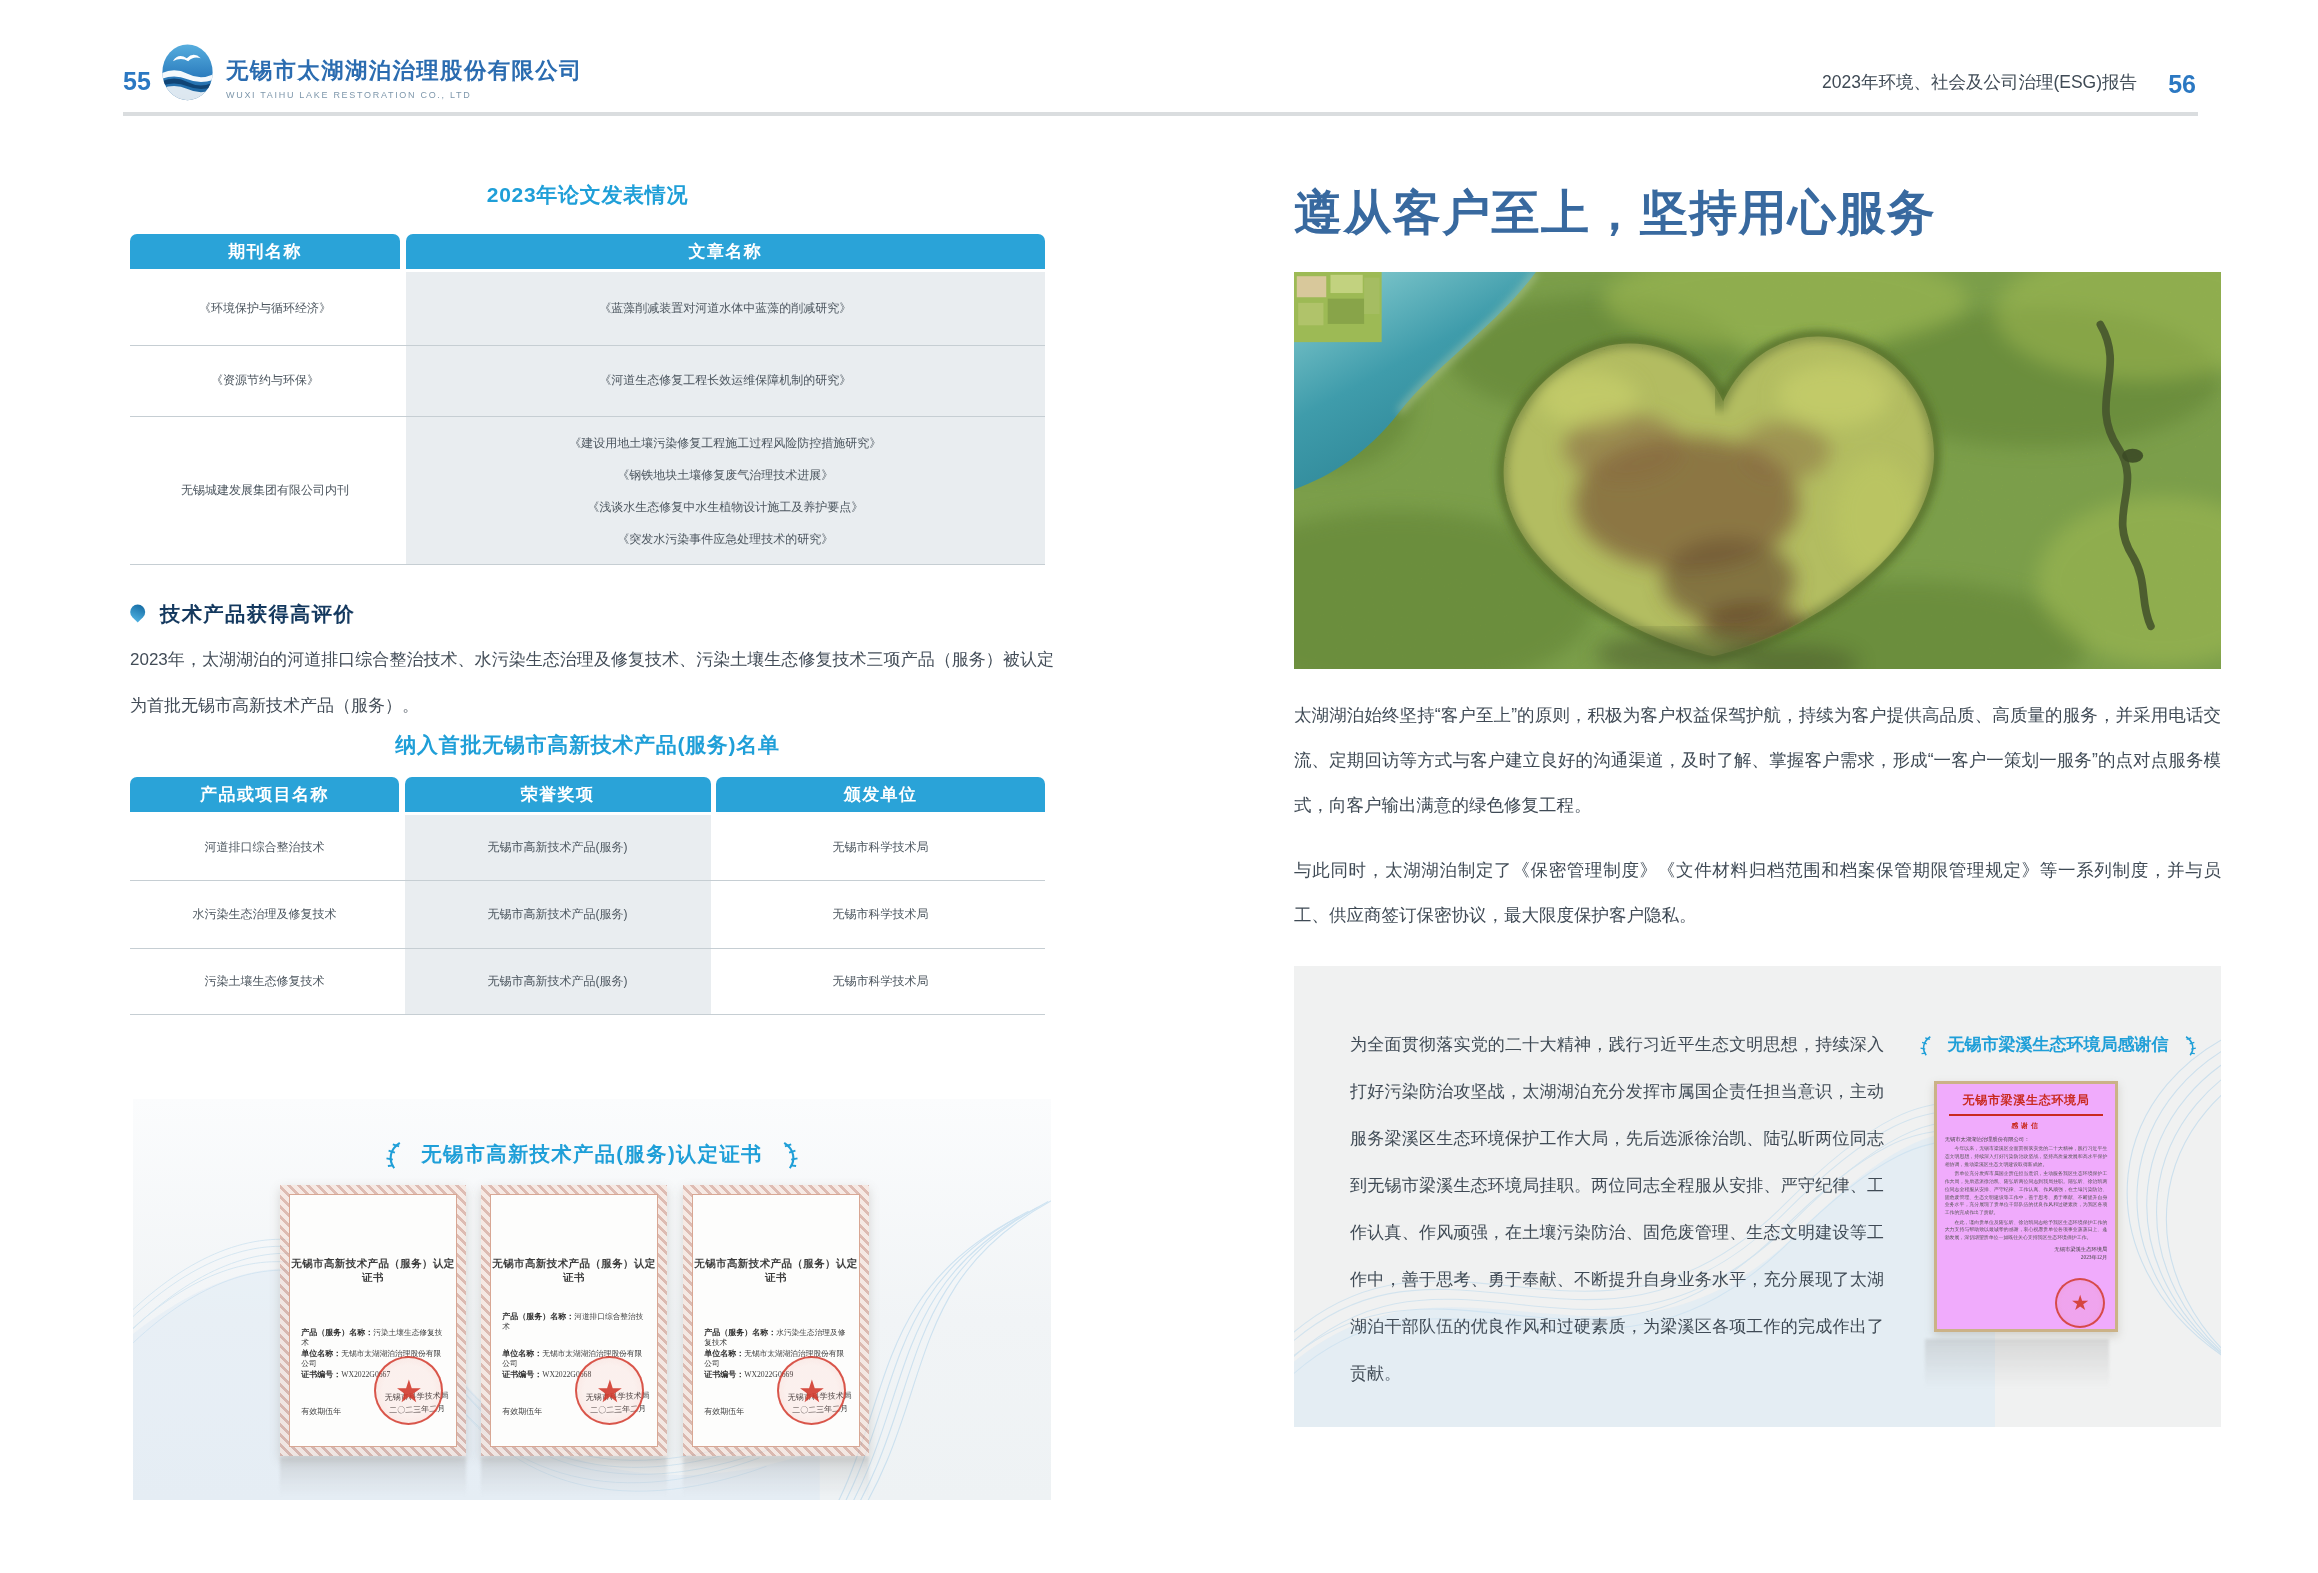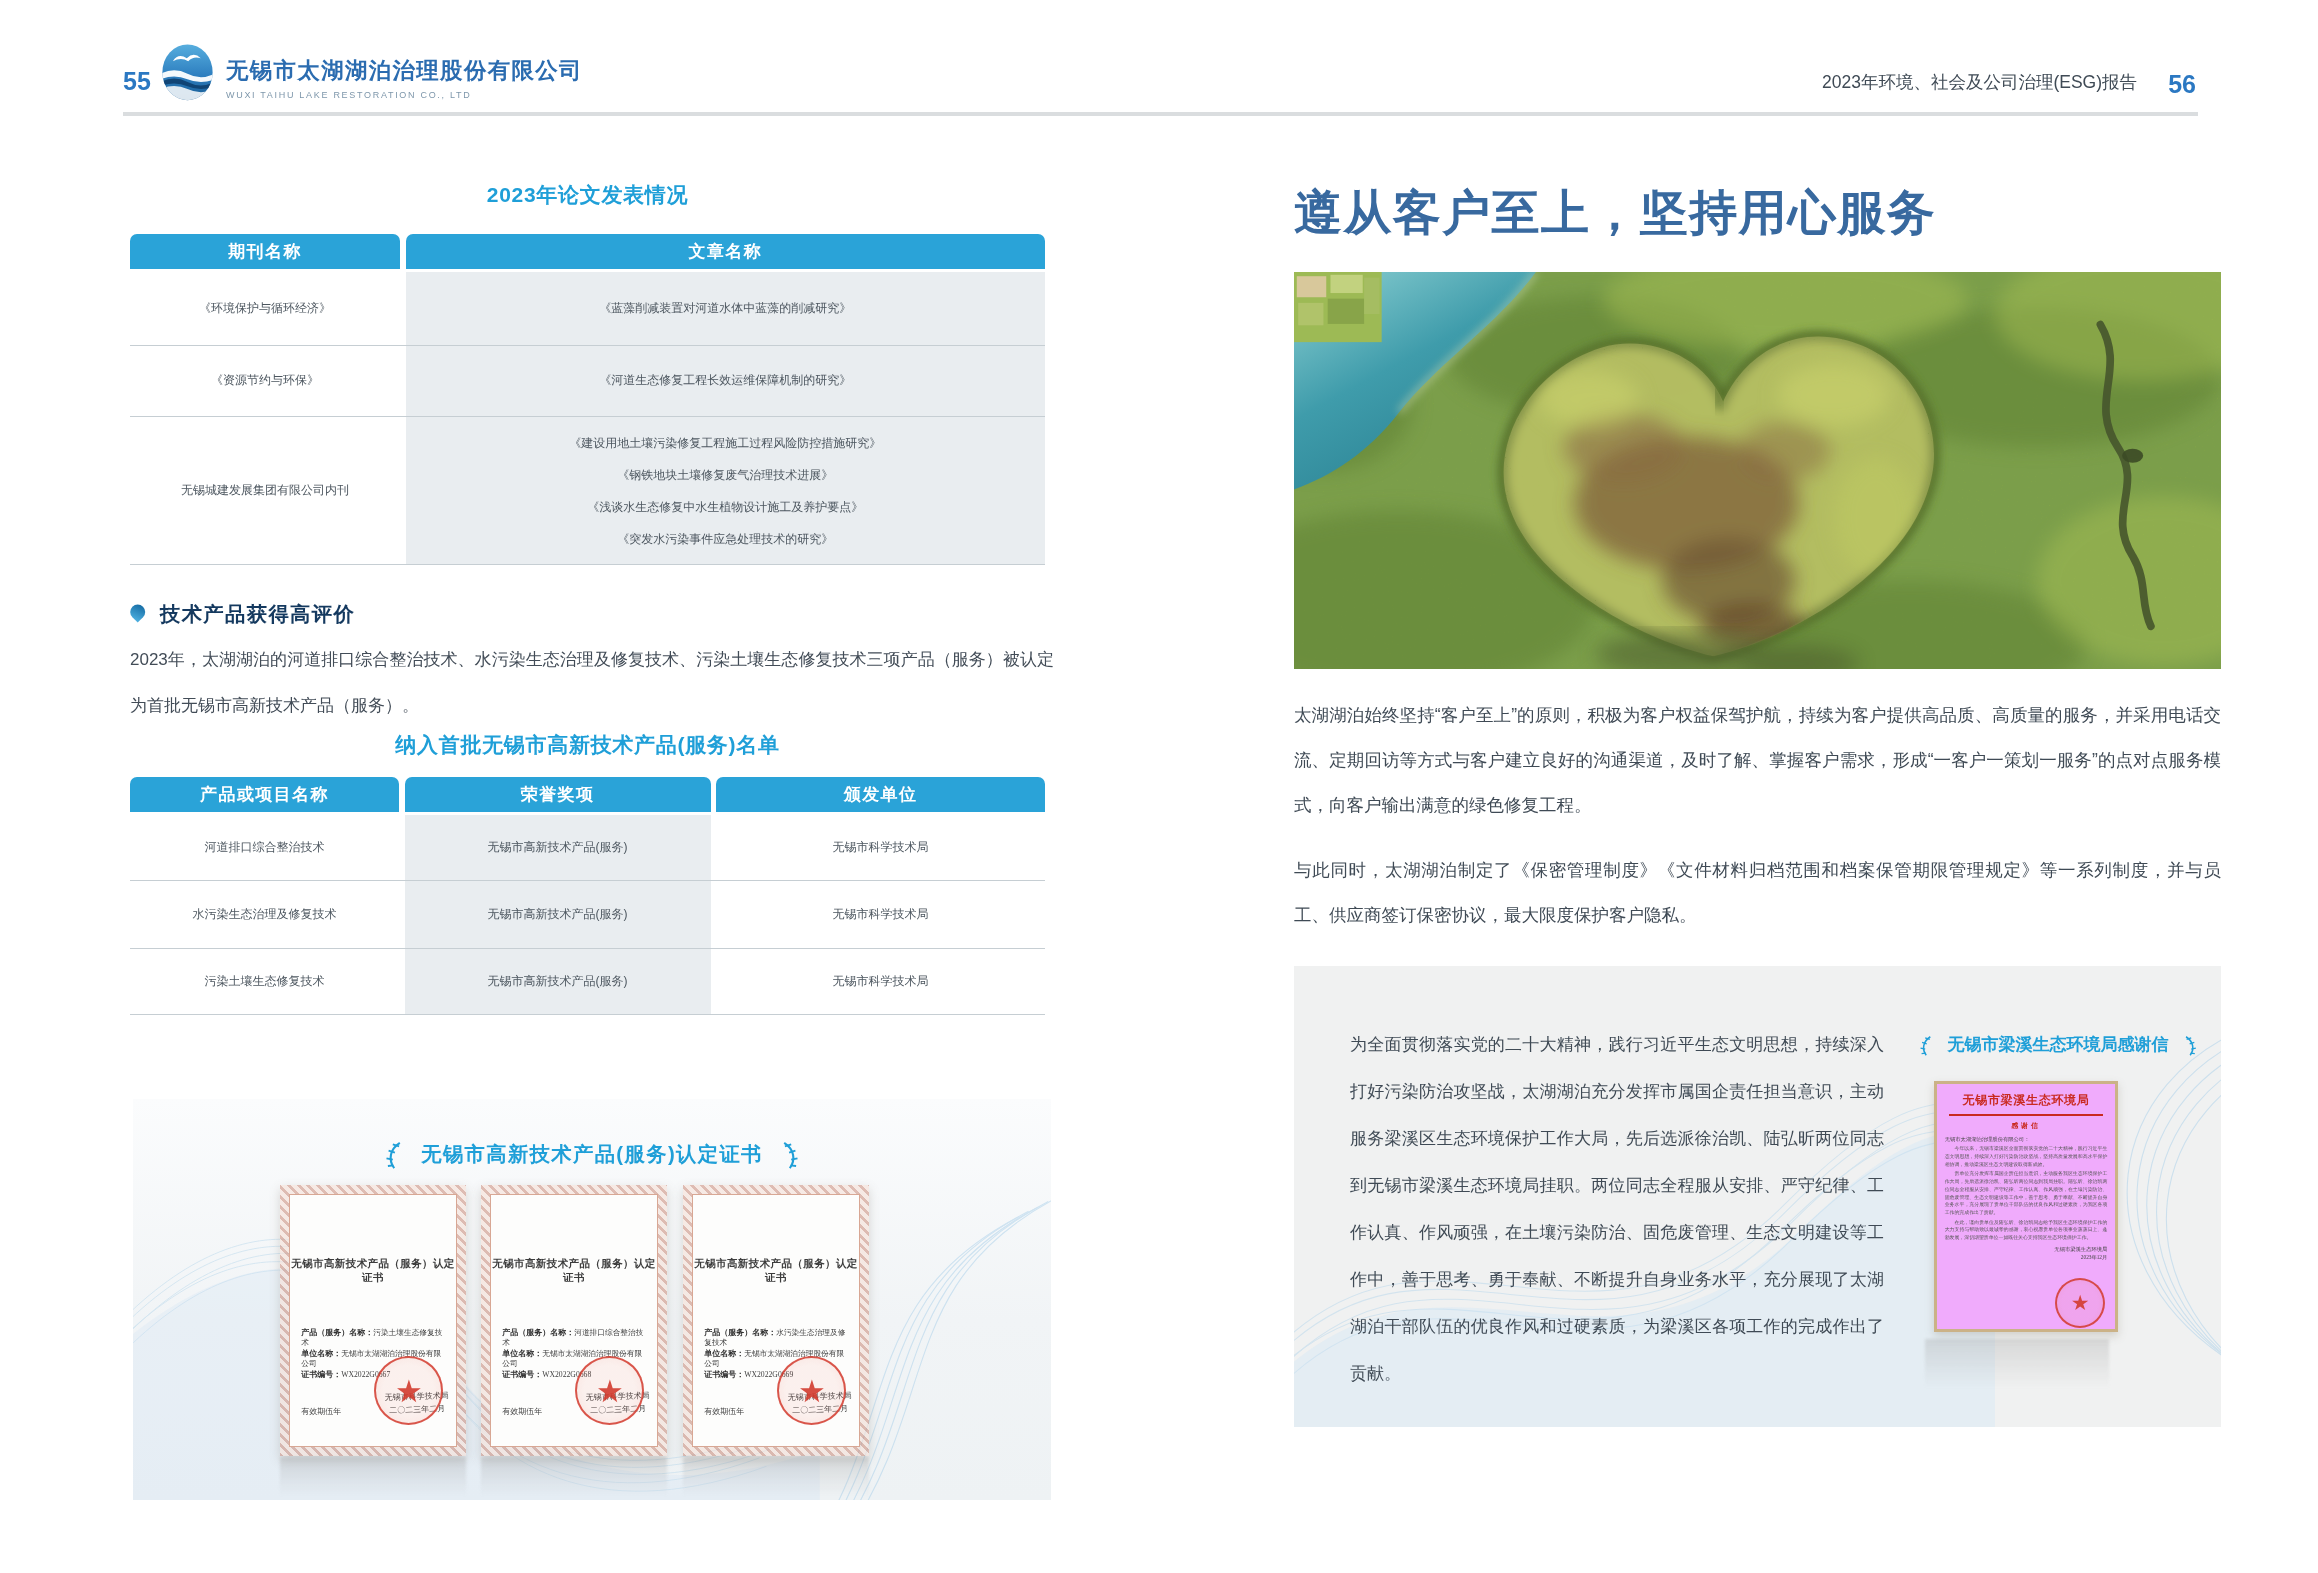--- a/index.html
+++ b/index.html
@@ -221,21 +221,21 @@
         </div>
         <div class="seal" style="width:65px;height:65px;right:12.6px;bottom:21px;font-size:31px;">
             <span class="star">★</span>
           </div>
       </div>
     </div>
 
     <div class="cert" style="left:348px;">
       <div class="cert-inner">
         <div class="cert-title">无锡市高新技术产品（服务）认定证书</div>
-        <div class="cert-field" style="top:132px;"><b>产品（服务）名称：</b><span>河道排口综合整治技术</span></div>
+        <div class="cert-field" style="top:116px;"><b>产品（服务）名称：</b><span>河道排口综合整治技术</span></div>
         <div class="cert-field" style="top:153px;"><b>单位名称：</b><span>无锡市太湖湖泊治理股份有限公司</span></div>
         <div class="cert-field" style="top:174px;"><b>证书编号：</b><span>WX2022G0668</span></div>
         <div class="cert-bottom">
           <span>有效期伍年</span>
           <span class="cert-issuer"><span>无锡市科学技术局</span><br><span>二〇二三年二月</span></span>
         </div>
         <div class="seal" style="width:65px;height:65px;right:12.6px;bottom:21px;font-size:31px;">
             <span class="star">★</span>
           </div>
       </div>

